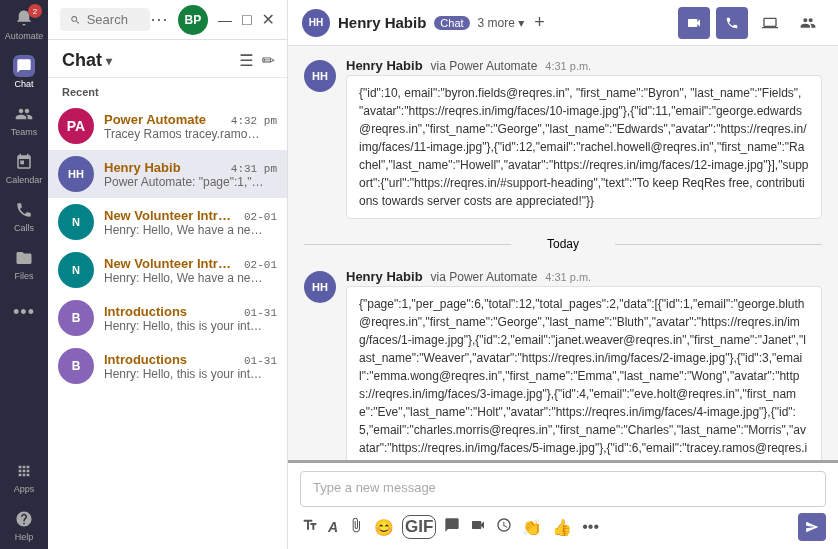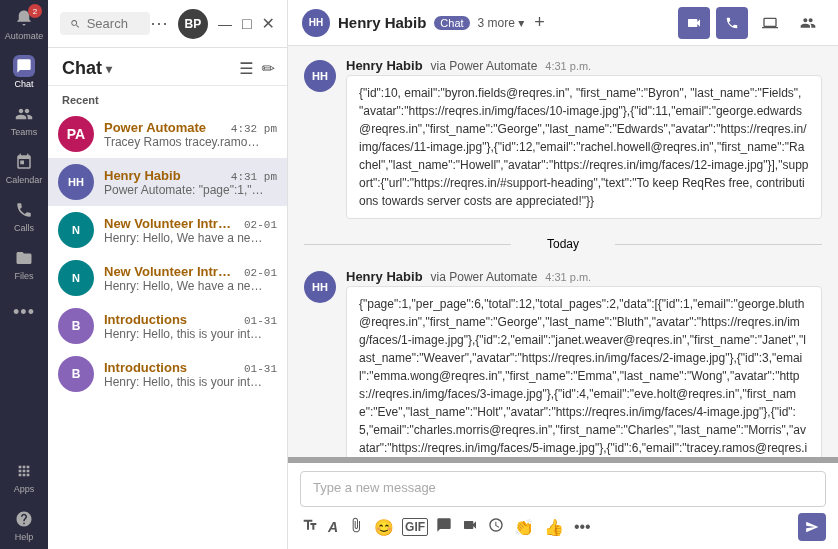--- a/index.html
+++ b/index.html
@@ -126,21 +126,21 @@
       height: 549px;
     }
 
     
     .topbar {
       background: #fff;
       border-bottom: 1px solid #e0e0e0;
       display: flex;
       align-items: center;
       padding: 0 12px;
-      height: 48px;
+      height: 40px;
     }
     .search-bar {
       display: flex;
       align-items: center;
       background: #f0f0f0;
       border-radius: 4px;
       padding: 4px 10px;
       gap: 6px;
       flex: 1;
       max-width: 340px;
@@ -151,21 +151,21 @@
       border: none;
       outline: none;
       font-size: 13px;
       color: #333;
       width: 100%;
     }
     .topbar-right { display: flex; align-items: center; gap: 10px; margin-left: auto; }
     .topbar-dots { color: #555; font-size: 18px; cursor: pointer; }
     .avatar-bp {
       width: 30px; height: 30px; border-radius: 50%;
-      background: #404040; color: white; font-size: 12px;
+      background: #15803d; color: white; font-size: 12px;
       display: flex; align-items: center; justify-content: center; font-weight: 600;
     }
     .topbar-icon { color: #555; font-size: 16px; cursor: pointer; }
     .topbar-icon.min { font-size: 14px; }
 
     
     .chat-header {
       background: #fff;
       border-bottom: 1px solid #e0e0e0;
       display: flex;
@@ -245,21 +245,21 @@
       width: 40%;
       height: 1px;
       background: #d0d0d0;
     }
     .date-divider::before { left: 0; }
     .date-divider::after { right: 0; }
 
     
     .input-area {
       background: #fff;
-      border-top: 6px solid #a3a3a3;
+      border-top: 3px solid #a3a3a3;
       padding: 8px 12px;
     }
     .input-box {
       border: 1px solid #d0d0d0;
       border-radius: 4px;
       padding: 8px 12px;
       font-size: 13px;
       color: #aaa;
       margin-bottom: 6px;
       min-height: 36px;
@@ -526,21 +526,21 @@
             <path d="M2.5 4v3h5v12h3V7h5V4h-13zm19 5h-9v3h3v7h3v-7h3V9z"></path>
           </svg>
       </span>
       <span class="toolbar-icon" style="font-weight:bold;font-style:italic;font-size:14px">A</span>
       <span class="toolbar-icon">
         <svg width="16" height="16" viewBox="0 0 24 24" fill="#555">
             <path d="M16.5 6v11.5c0 2.21-1.79 4-4 4s-4-1.79-4-4V5c0-1.38 1.12-2.5 2.5-2.5s2.5 1.12 2.5 2.5v10.5c0 .55-.45 1-1 1s-1-.45-1-1V6H10v9.5c0 1.38 1.12 2.5 2.5 2.5s2.5-1.12 2.5-2.5V5c0-2.21-1.79-4-4-4S7 2.79 7 5v12.5c0 3.04 2.46 5.5 5.5 5.5s5.5-2.46 5.5-5.5V6h-1.5z"></path>
           </svg>
       </span>
       <span class="toolbar-icon">😊</span>
-      <span class="toolbar-icon" style="font-size:12px;font-weight:bold;border:1px solid #555;padding:1px 2px;border-radius:2px">GIF</span>
+      <span class="toolbar-icon" style="font-size:17px;font-weight:bold;border:1px solid #555;padding:1px 2px;border-radius:8px">GIF</span>
       <span class="toolbar-icon">
         <svg width="16" height="16" viewBox="0 0 24 24" fill="#555">
             <path d="M20 2H4c-1.1 0-2 .9-2 2v18l4-4h14c1.1 0 2-.9 2-2V4c0-1.1-.9-2-2-2z"></path>
           </svg>
       </span>
       <span class="toolbar-icon">
         <svg width="16" height="16" viewBox="0 0 24 24" fill="#555">
             <path d="M17 10.5V7c0-.55-.45-1-1-1H4c-.55 0-1 .45-1 1v10c0 .55.45 1 1 1h12c.55 0 1-.45 1-1v-3.5l4 4v-11l-4 4z"></path>
           </svg>
       </span>

